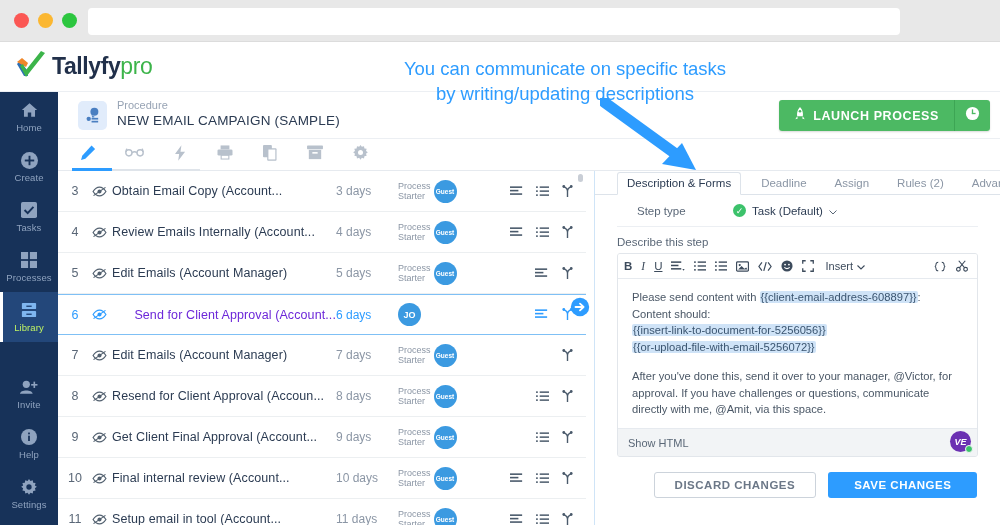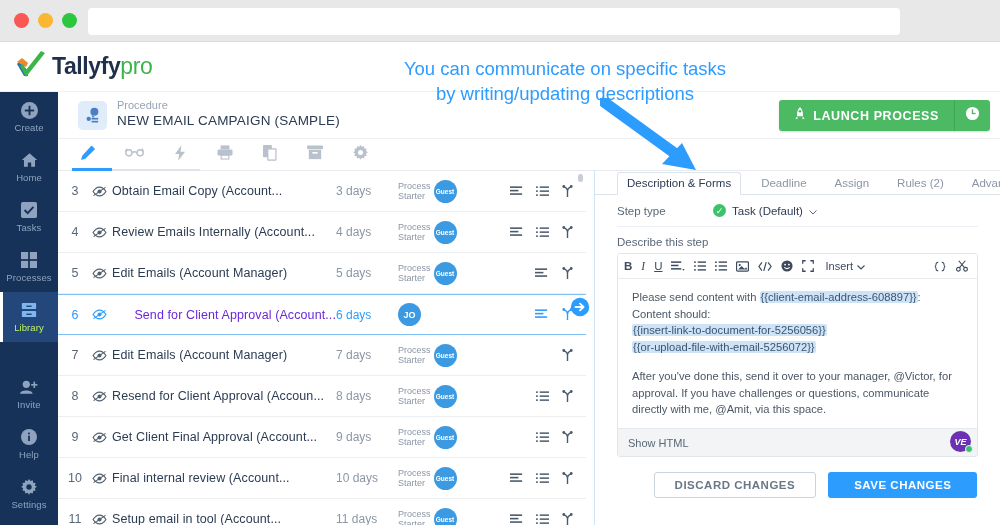--- a/index.html
+++ b/index.html
@@ -158,21 +158,21 @@
   }
   .tab.active {
     color: #2b3b52; background: #ffffff;
     border: 1px solid #dde3ea; border-bottom: 1px solid #ffffff;
     border-radius: 3px 3px 0 0; margin-bottom: -1px; padding: 4px 9px 5px 9px;
   }
   .steptype-row {
     display: flex; align-items: center; height: 32px;
     margin: 0 22px; border-bottom: 1px solid #eceff3;
   }
-  .steptype-label { font-size: 11.5px; color: #5a6777; width: 96px; }
+  .steptype-label { font-size: 11.5px; color: #5a6777; width: 96px; margin-left: 20px; }
   .steptype-val { font-size: 11.5px; color: #2b3b52; display: flex; align-items: center; gap: 6px; cursor: pointer; }
   .check-circle {
     width: 13px; height: 13px; border-radius: 50%; background: #3cc26b;
     display: flex; align-items: center; justify-content: center; color: #fff; font-size: 9px;
   }
   .describe-label { font-size: 11.5px; color: #5a6777; margin: 9px 22px 5px 22px; }
 
   .editor {
     margin: 0 22px; border: 1px solid #e2e6eb; border-radius: 3px; background: #f7f8f9;
     height: 204px; position: relative; overflow: hidden;
@@ -240,35 +240,35 @@
       <path d="M3 12 L8 8 L14 13 L12 17 Z" fill="#f0872a"></path>
       <path d="M6 16 L12 27 L31 3 L27 1 L12 20 L9 14 Z" fill="#3cb44a"></path>
     </svg>
     <span class="logo-text"><span>Tallyfy</span><span class="pro">pro</span></span>
   </div>
 </div>
 
 <div class="sidenav">
   <div class="nav-item">
     <span class="nav-icon">
+      <svg width="17" height="16" viewBox="0 0 20 18">
+          <path d="M10 1 L19 9 L16.5 9 L16.5 17 L12 17 L12 12 L8 12 L8 17 L3.5 17 L3.5 9 L1 9 Z" fill="currentColor"></path>
+        </svg>
+    </span>
+    <span class="nav-label">Home</span>
+  </div>
+  <div class="nav-item">
+    <span class="nav-icon">
       <svg width="17" height="17" viewBox="0 0 18 18">
           <circle cx="9" cy="9" r="9" fill="currentColor"></circle>
           <rect x="8" y="4" width="2" height="10" fill="#173259"></rect>
           <rect x="4" y="8" width="10" height="2" fill="#173259"></rect>
         </svg>
     </span>
     <span class="nav-label">Create</span>
-  </div>
-  <div class="nav-item">
-    <span class="nav-icon">
-      <svg width="17" height="16" viewBox="0 0 20 18">
-          <path d="M10 1 L19 9 L16.5 9 L16.5 17 L12 17 L12 12 L8 12 L8 17 L3.5 17 L3.5 9 L1 9 Z" fill="currentColor"></path>
-        </svg>
-    </span>
-    <span class="nav-label">Home</span>
   </div>
   <div class="nav-item">
     <span class="nav-icon">
       <svg width="16" height="16" viewBox="0 0 18 18">
           <rect x="0" y="0" width="18" height="18" rx="2" fill="currentColor"></rect>
           <path d="M4 9 L7.5 12.5 L14 5.5" stroke="#173259" stroke-width="2.2" fill="none"></path>
         </svg>
     </span>
     <span class="nav-label">Tasks</span>
   </div>

